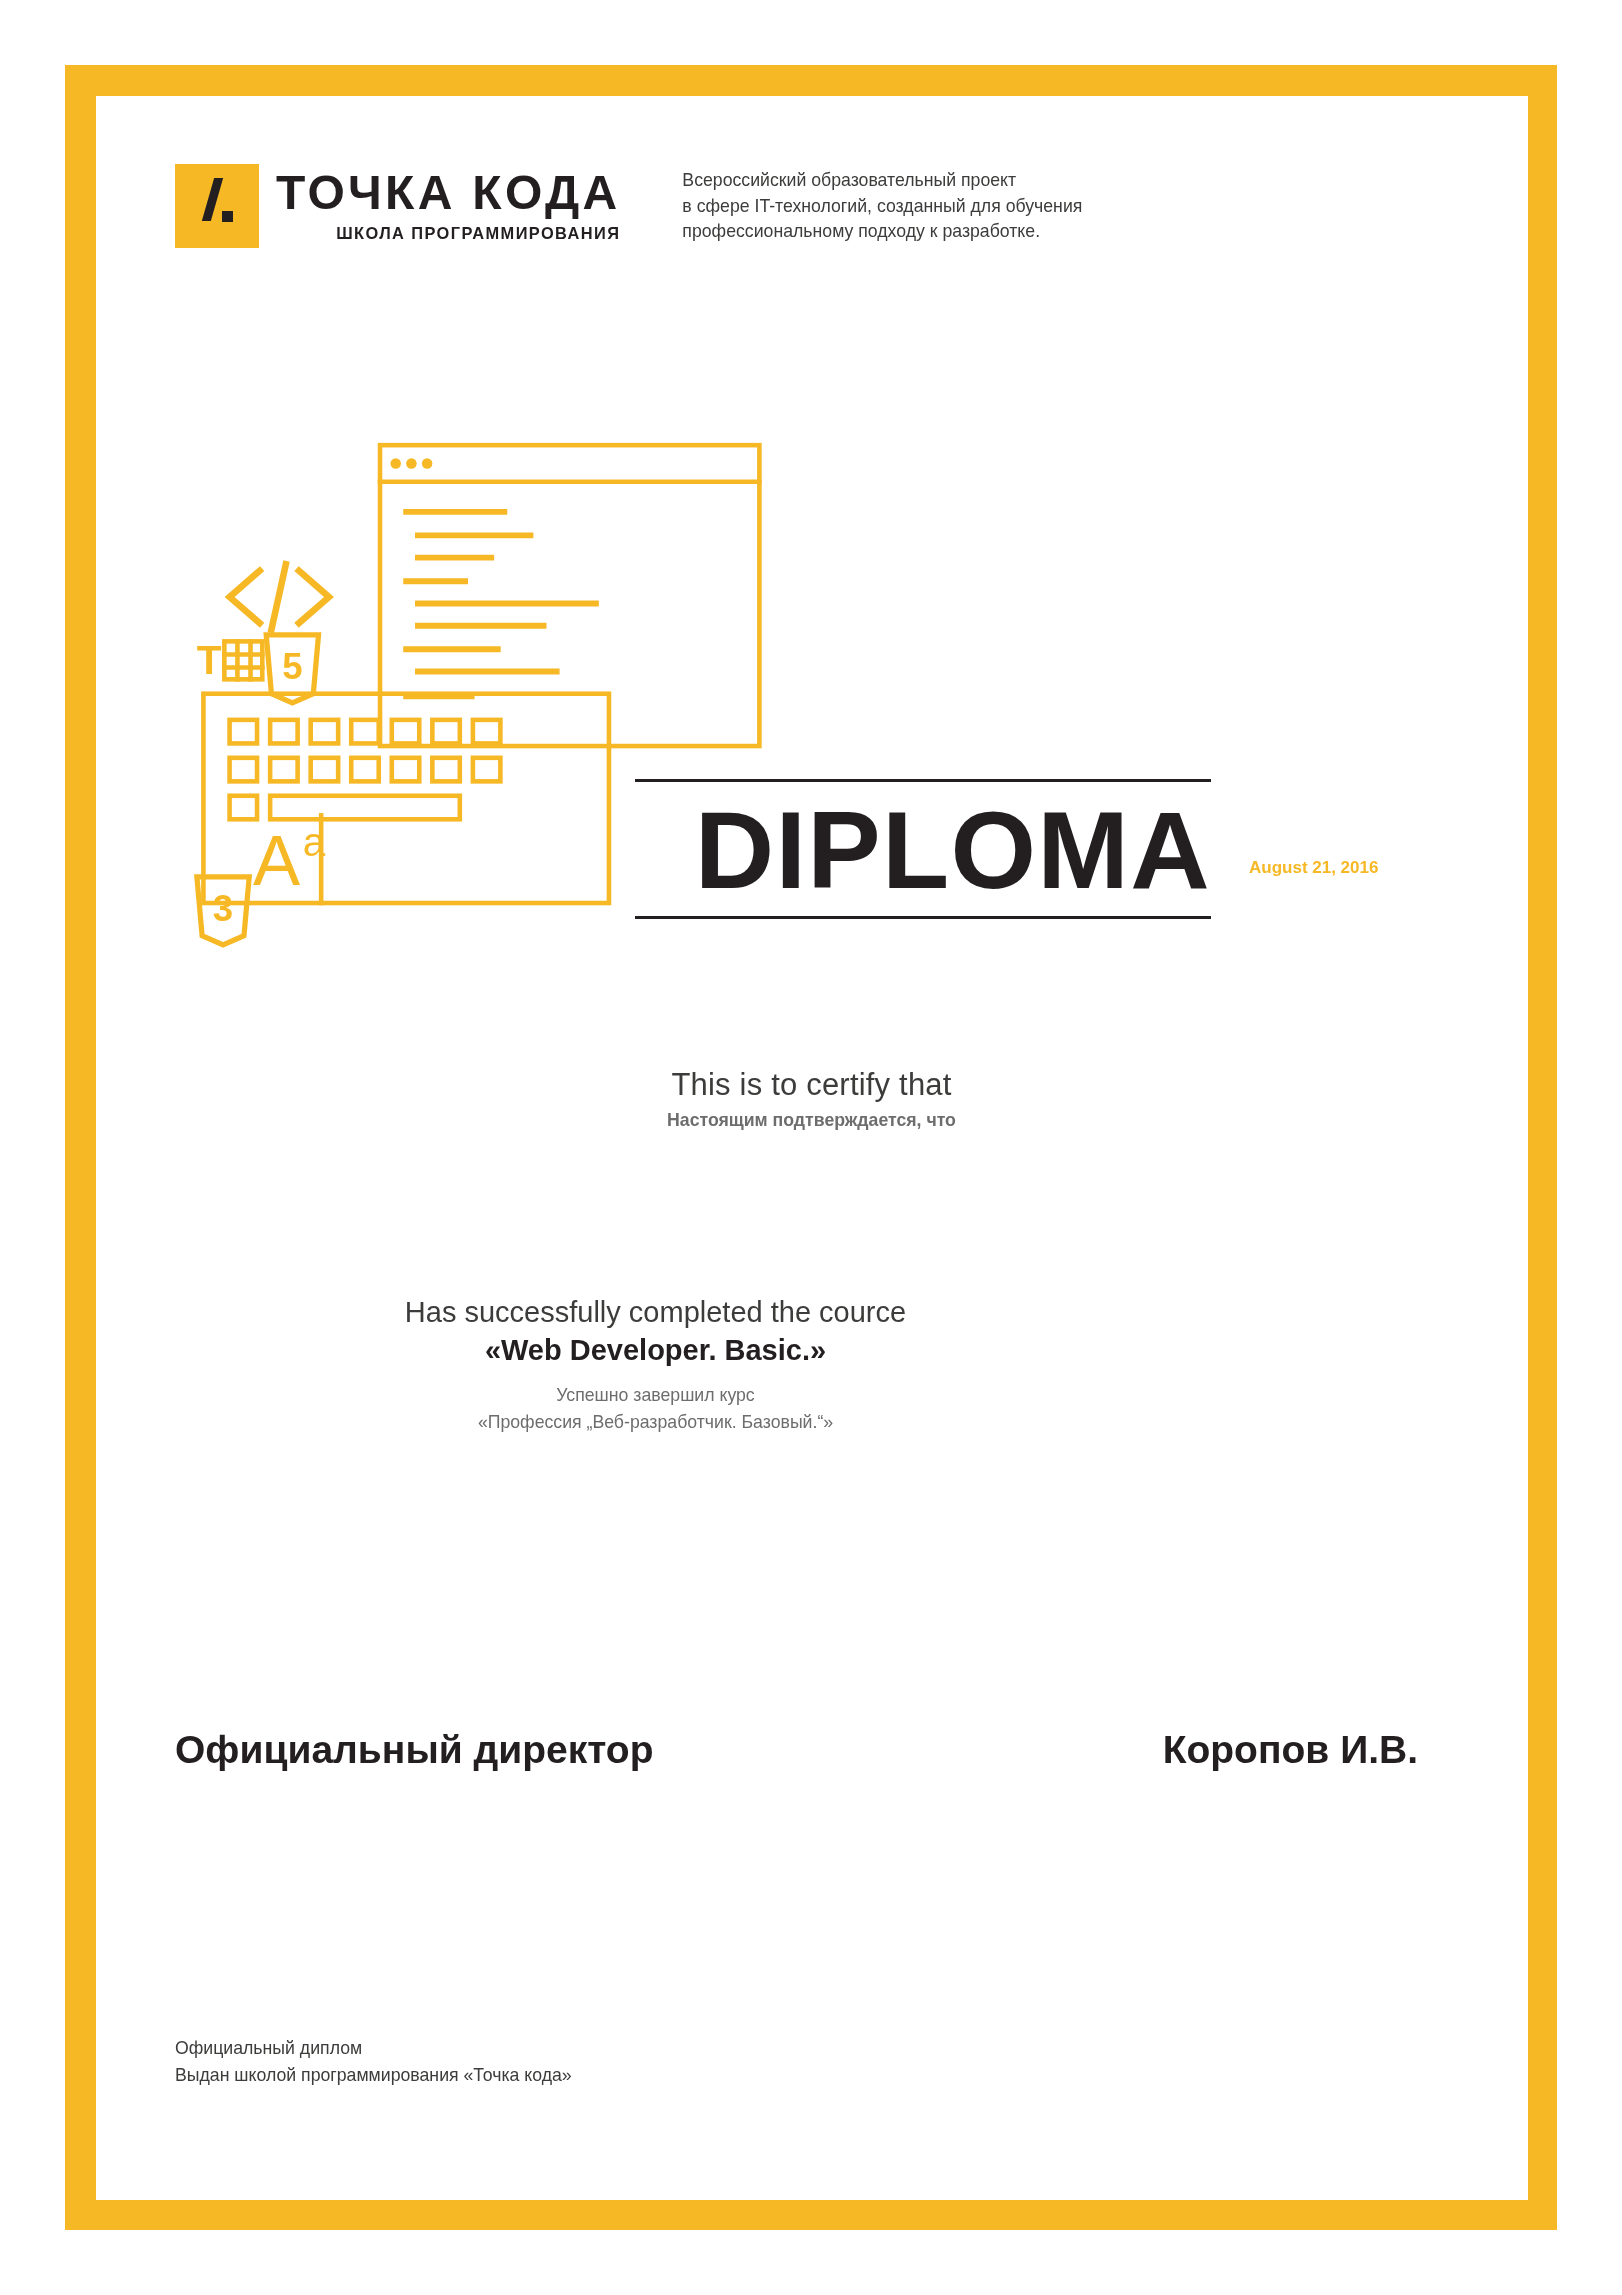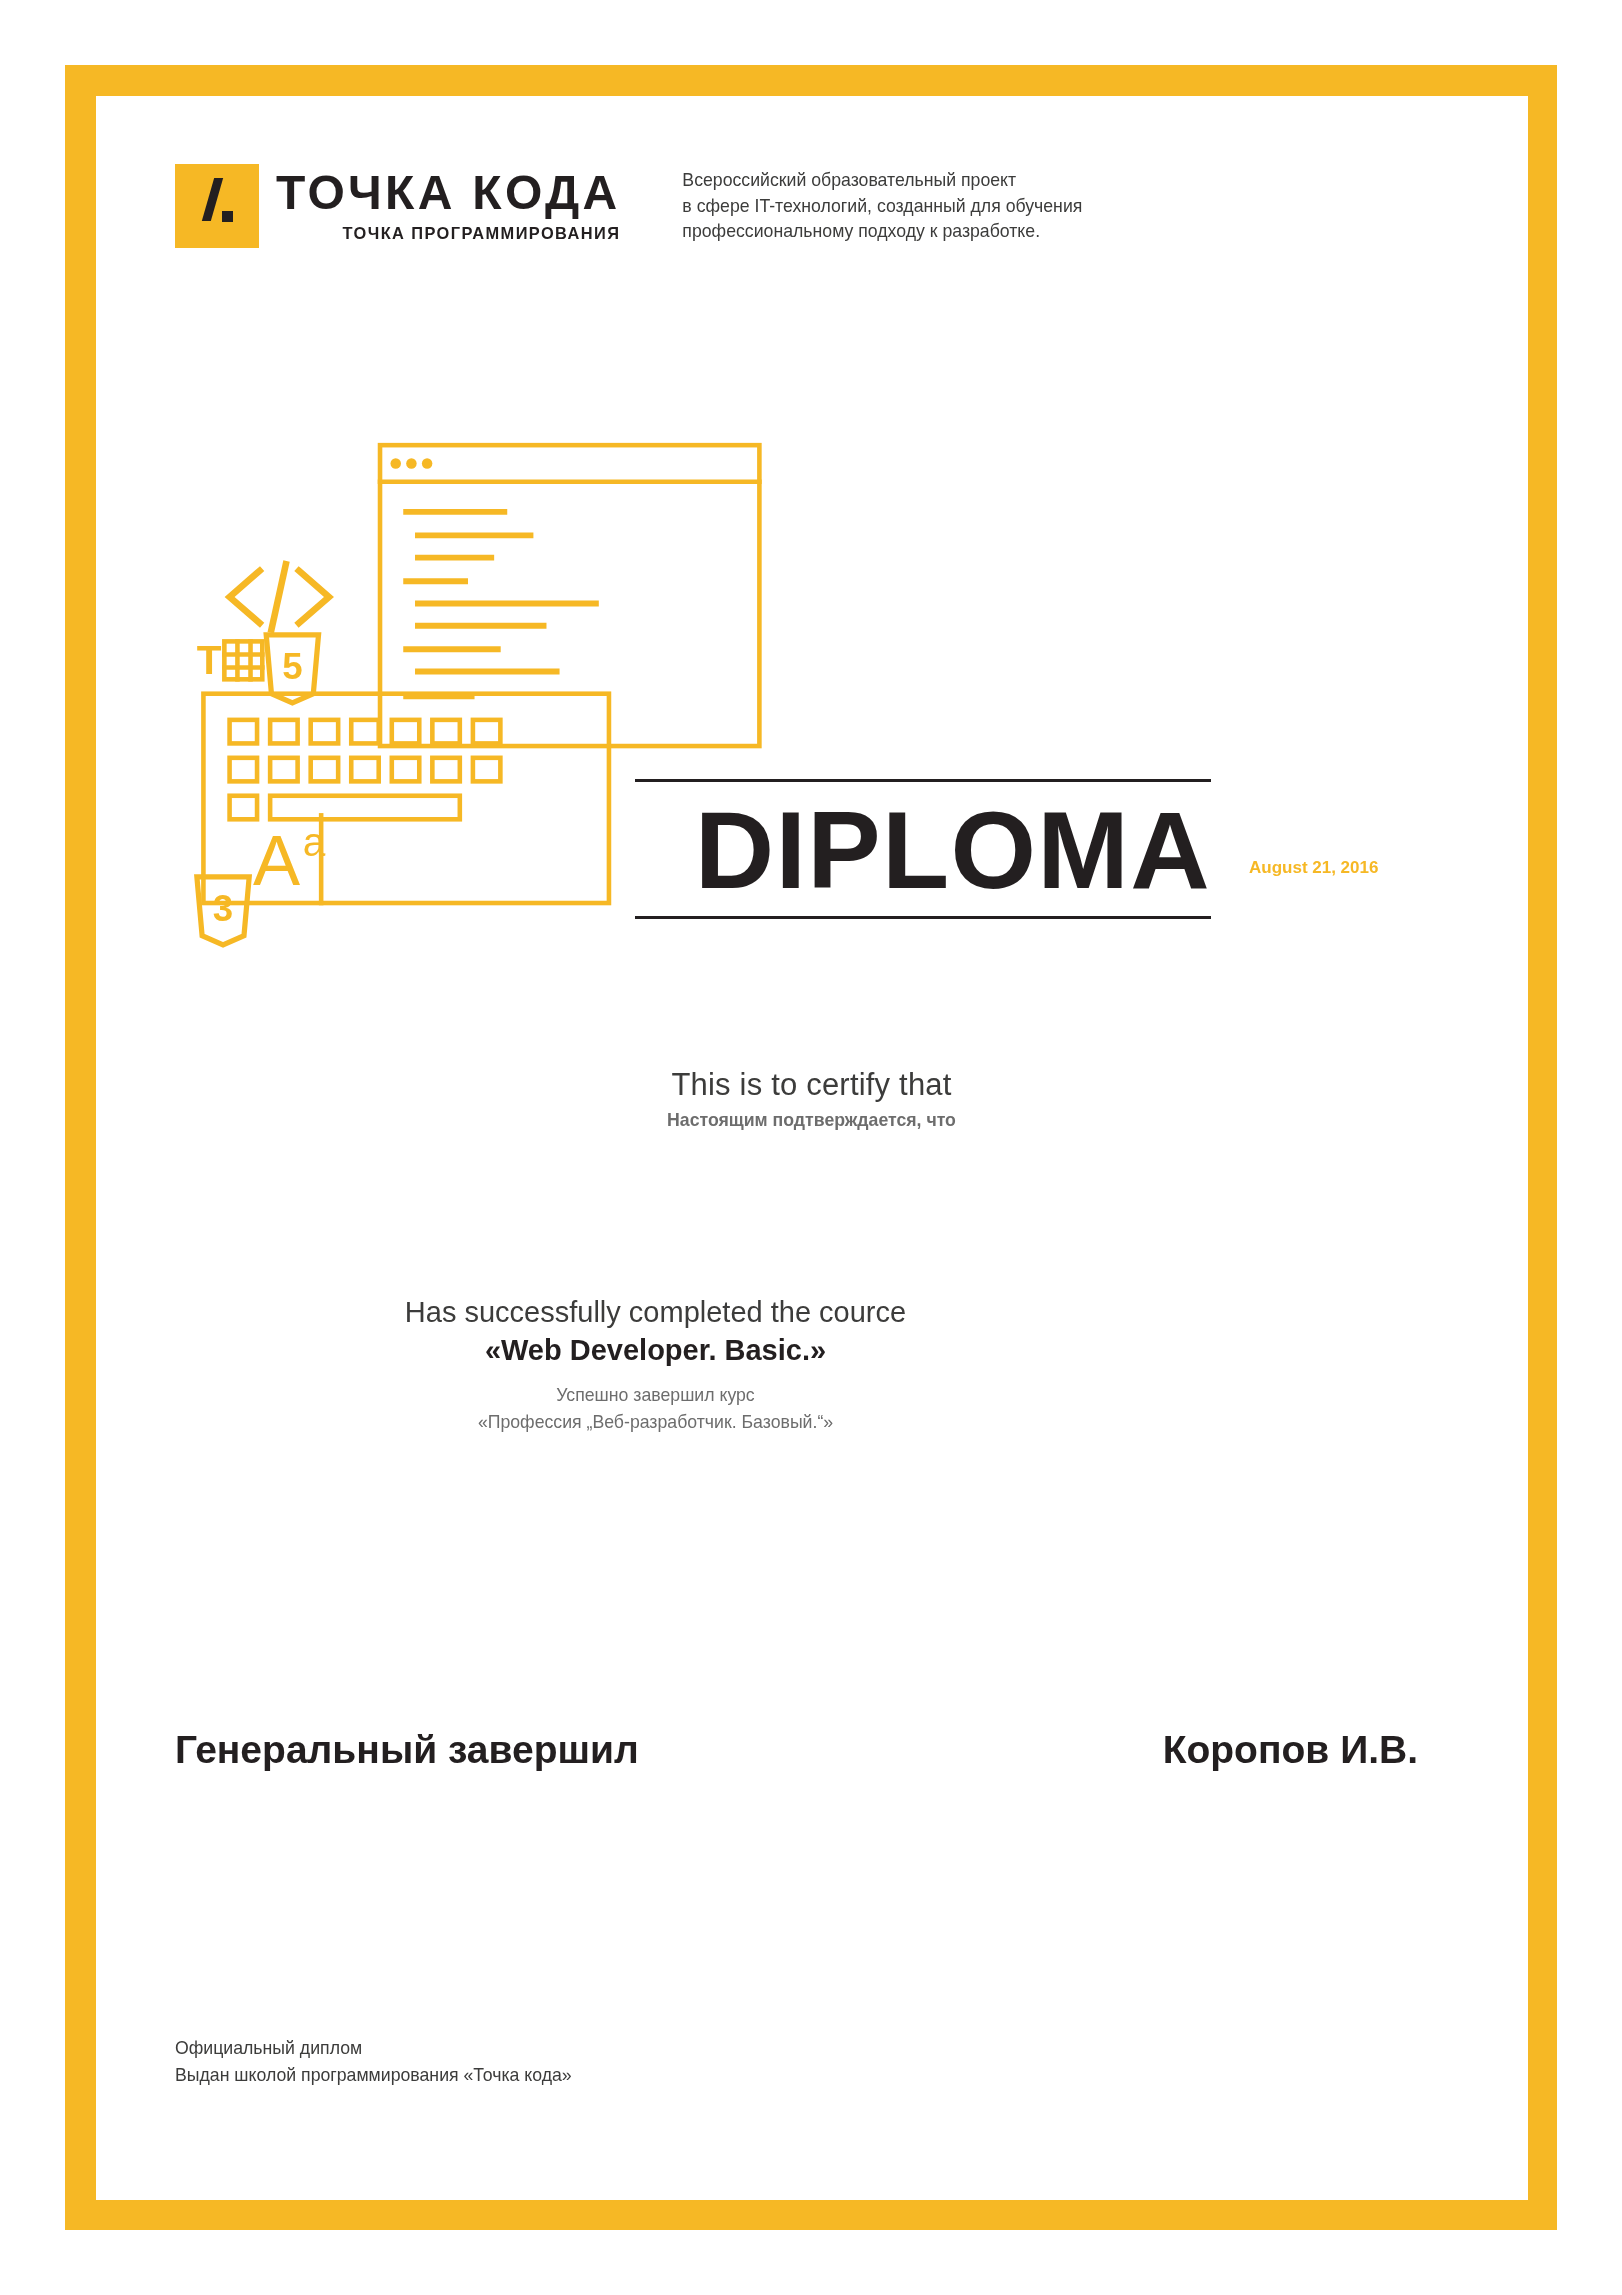--- a/index.html
+++ b/index.html
@@ -225,21 +225,21 @@
   <div class="frame-inner"></div>
 
   <div class="header">
     <div class="logo-block">
       <div class="logo-mark">
         <div class="slash"></div>
         <div class="dot"></div>
       </div>
       <div class="logo-text">
         <div class="logo-title">ТОЧКА КОДА</div>
-        <div class="logo-sub">ТОЧКА ПРОГРАММИРОВАНИЯ</div>
+        <div class="logo-sub">ШКОЛА ПРОГРАММИРОВАНИЯ</div>
       </div>
     </div>
     <div class="header-desc">
       <div>Всероссийский образовательный проект</div>
       <div>в сфере IT-технологий, созданный для обучения</div>
       <div>профессиональному подходу к разработке.</div>
     </div>
   </div>
 
   <div class="illustration">
@@ -321,21 +321,21 @@
   </div>
 
   <div class="course">
     <div class="course-en">Has successfully completed the cource</div>
     <div class="course-en-name">«Web Developer. Basic.»</div>
     <div class="course-ru">Успешно завершил курс</div>
     <div class="course-ru" style="margin-top:1.3px">«Профессия „Веб-разработчик. Базовый.“»</div>
   </div>
 
   <div class="sign-row">
-    <div class="sign-role">Генеральный завершил</div>
+    <div class="sign-role">Официальный директор</div>
     <div class="sign-name">Коропов И.В.</div>
   </div>
 
   <div class="footer">
     <div>Официальный диплом</div>
     <div>Выдан школой программирования «Точка кода»</div>
   </div>
 
 </div>
 

